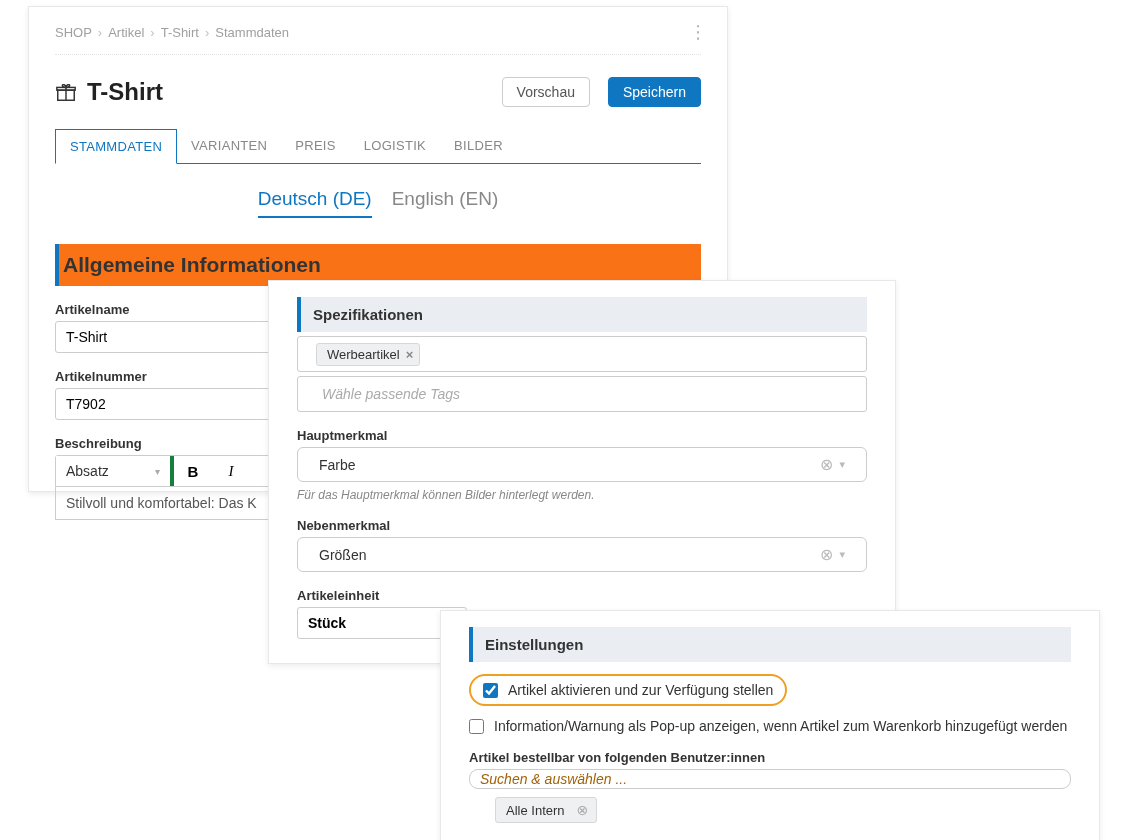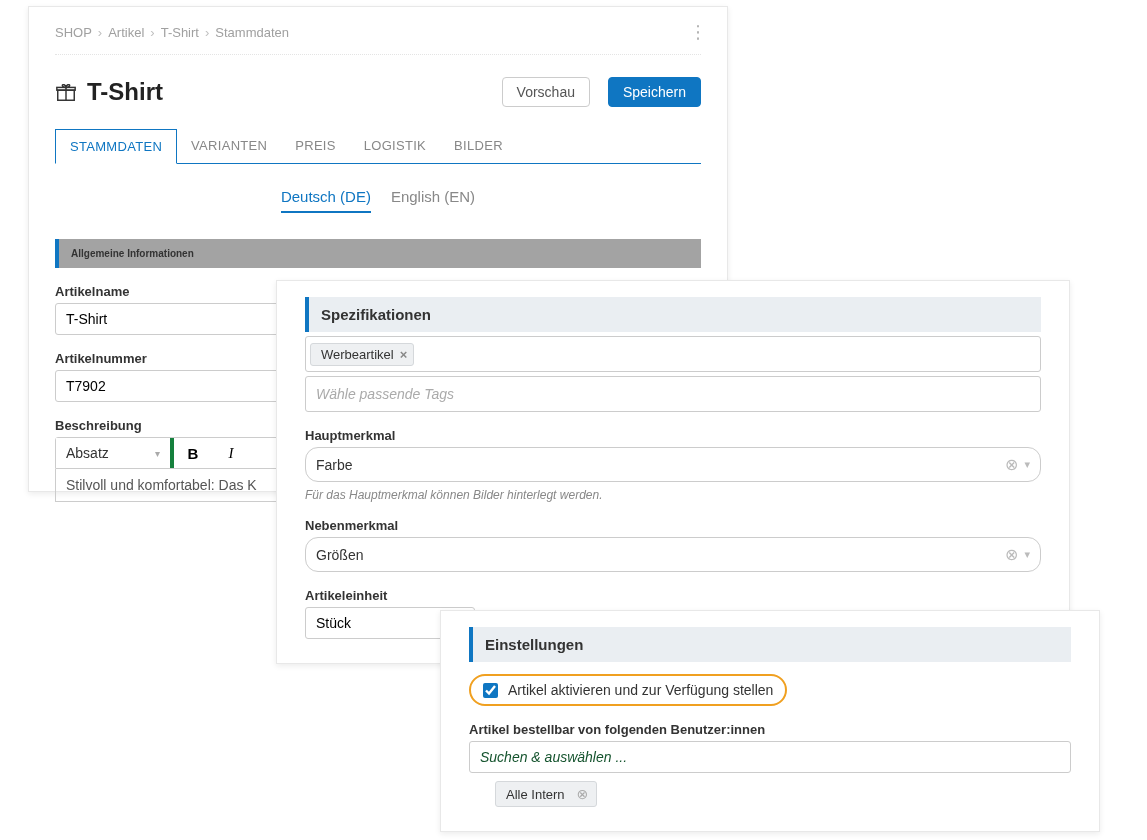--- a/index.html
+++ b/index.html
@@ -16,50 +16,50 @@
 .title-row { display: flex; align-items: center; justify-content: space-between; margin-top: 22px; }
 .title-left { display: flex; align-items: center; gap: 10px; }
 .title-left h1 { font-size: 24px; font-weight: 700; color: #222; }
 .gift-icon { width: 22px; height: 22px; }
 .btn { padding: 6px 14px; border-radius: 4px; font-size: 14px; cursor: pointer; border: 1px solid #ccc; background: #fff; color: #555; }
 .btn-primary { background: #0f76c2; border-color: #0f76c2; color: #fff; }
 .btn-row { display: flex; gap: 18px; }
 .tabs { display: flex; border-bottom: 1px solid #0f76c2; margin-top: 22px; }
 .tab { padding: 9px 14px; font-size: 13px; color: #888; cursor: pointer; text-transform: uppercase; letter-spacing: 0.3px; }
 .tab.active { color: #0f76c2; border: 1px solid #0f76c2; border-bottom: 1px solid #fff; margin-bottom: -1px; background: #fff; }
-.lang-tabs { display: flex; justify-content: center; gap: 20px; margin-top: 24px; font-size: 15px; }
+.lang-tabs { display: flex; justify-content: center; gap: 20px; margin-top: 24px; font-size: 19px; }
 .lang-tab { cursor: pointer; color: #888; padding-bottom: 6px; }
 .lang-tab.active { color: #0f76c2; border-bottom: 2px solid #0f76c2; }
-.section-head { background: #a3a3a3; border-left: 4px solid #0f76c2; padding: 9px 12px; font-weight: 600; color: #333; margin-top: 26px; font-size: 10px; }
+.section-head { background: #f97316; border-left: 4px solid #0f76c2; padding: 9px 4px; font-weight: 600; color: #333; margin-top: 26px; font-size: 21px; }
 .form-label { font-weight: 700; font-size: 13px; color: #333; margin-top: 16px; display: block; }
 .form-input { width: 100%; border: 1px solid #ccc; border-radius: 3px; padding: 7px 10px; font-size: 14px; margin-top: 4px; }
 .toolbar { display: flex; border: 1px solid #ccc; border-radius: 3px 3px 0 0; margin-top: 4px; }
 .toolbar-select { border: none; background: #fff; padding: 7px 10px; width: 118px; border-right: 4px solid #15803d; display: flex; align-items: center; justify-content: space-between; cursor: pointer; }
 .toolbar-btn { background: #fff; border: none; width: 38px; font-size: 15px; cursor: pointer; }
 .desc-preview { border: 1px solid #ccc; border-top: none; padding: 8px 10px; color: #555; white-space: nowrap; overflow: hidden; }
 
 
-.p2 { left: 276px; top: 280px; width: 794px; padding: 16px 28px 24px 28px; }
+.p2 { left: 268px; top: 280px; width: 628px; padding: 16px 28px 24px 28px; }
 .section-head2 { background: #eaeef2; border-left: 4px solid #0f76c2; padding: 9px 12px; font-weight: 600; font-size: 15px; margin-top: 0; }
-.chip-input { width: 100%; border: 1px solid #ccc; border-radius: 3px; padding: 5px 4px; margin-top: 4px; display: flex; align-items: center; gap: 6px; min-height: 36px; }
+.chip-input { width: 100%; border: 1px solid #ccc; border-radius: 3px; padding: 5px 18px; margin-top: 4px; display: flex; align-items: center; gap: 6px; min-height: 36px; }
 .chip { background: #eef0f2; border: 1px solid #d5d8db; border-radius: 3px; padding: 3px 6px 3px 10px; font-size: 13px; display: flex; align-items: center; gap: 6px; }
 .chip-x { color: #888; cursor: pointer; font-weight: bold; font-size: 13px; }
 .placeholder-text { color: #aaa; font-style: italic; padding-left: 6px; }
-.select-input { width: 100%; border: 1px solid #ccc; border-radius: 13px; padding: 7px 10px; margin-top: 4px; display: flex; align-items: center; justify-content: space-between; position: relative; }
+.select-input { width: 100%; border: 1px solid #ccc; border-radius: 6px; padding: 7px 21px; margin-top: 4px; display: flex; align-items: center; justify-content: space-between; position: relative; }
 .select-ctrls { display: flex; align-items: center; gap: 6px; color: #bbb; }
 .select-ctrls .clear { font-size: 16px; cursor: pointer; }
 .select-ctrls .caret { font-size: 11px; cursor: pointer; }
 .hint { color: #888; font-style: italic; font-size: 12px; margin-top: 6px; }
 
 
 .p3 { left: 440px; top: 610px; width: 660px; padding: 16px 28px 24px 28px; }
 .check-row { display: flex; align-items: center; gap: 10px; margin-top: 12px; font-size: 14px; }
 .check-row input[type=checkbox] { width: 15px; height: 15px; accent-color: #0f76c2; cursor: pointer; }
 .highlight { border: 2px solid #f0a020; border-radius: 18px; padding: 6px 12px; display: inline-flex; align-items: center; gap: 10px; }
-.multi-input { width: 100%; border: 1px solid #ccc; border-radius: 3px; padding: 7px 10px; margin-top: 4px; color: #14532d; font-style: italic; }
+.multi-input { width: 100%; border: 1px solid #ccc; border-radius: 9px; padding: 1px 10px; margin-top: 4px; color: #a16207; font-style: italic; }
 .chip-below { display: inline-flex; margin-top: 8px; }
 .chip-below .chip { padding: 4px 8px 4px 10px; margin-left: 26px; }
 .chip-below .chip-x2 { color: #aaa; cursor: pointer; font-size: 14px; margin-left: 6px; }
 
 .chev { font-size: 10px; color: #aaa; }
 </style>
 </head>
 <body>
 
 <div class="canvas">
@@ -153,33 +153,37 @@
     <label class="form-label">Nebenmerkmal</label>
     <div class="select-input">
       <span>Größen</span>
       <span class="select-ctrls">
         <span class="clear">⊗</span>
         <span class="caret">▾</span>
       </span>
     </div>
 
     <label class="form-label">Artikeleinheit</label>
-    <input class="form-input" style="width: 170px;" value="Stück">
+    <input class="form-input" style="width: 170px; font-weight: bold;" value="Stück">
   </div>
 
   <div class="panel p3">
     <div class="section-head2">Einstellungen</div>
 
     <div class="check-row">
       <span class="highlight">
         <input type="checkbox" checked="" style="">
         <span>Artikel aktivieren und zur Verfügung stellen</span>
       </span>
     </div>
 
+    <div class="check-row">
+      <input type="checkbox" style="">
+      <span>Information/Warnung als Pop-up anzeigen, wenn Artikel zum Warenkorb hinzugefügt werden</span>
+    </div>
 
     <label class="form-label">Artikel bestellbar von folgenden Benutzer:innen</label>
     <div class="multi-input">Suchen &amp; auswählen ...</div>
     <div class="chip-below">
       <span class="chip">
         <span>Alle Intern</span>
         <span class="chip-x2">⊗</span>
       </span>
     </div>
   </div>

